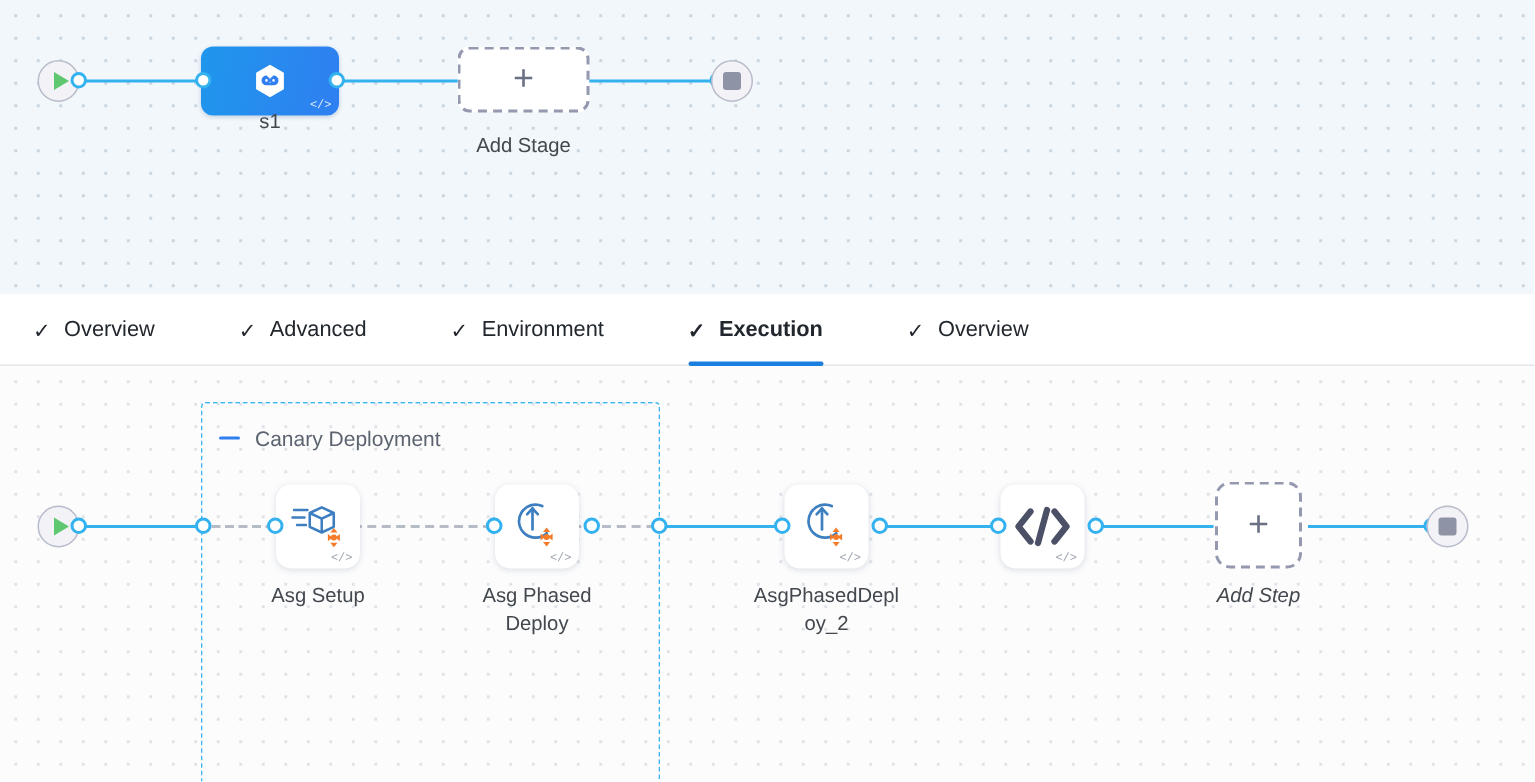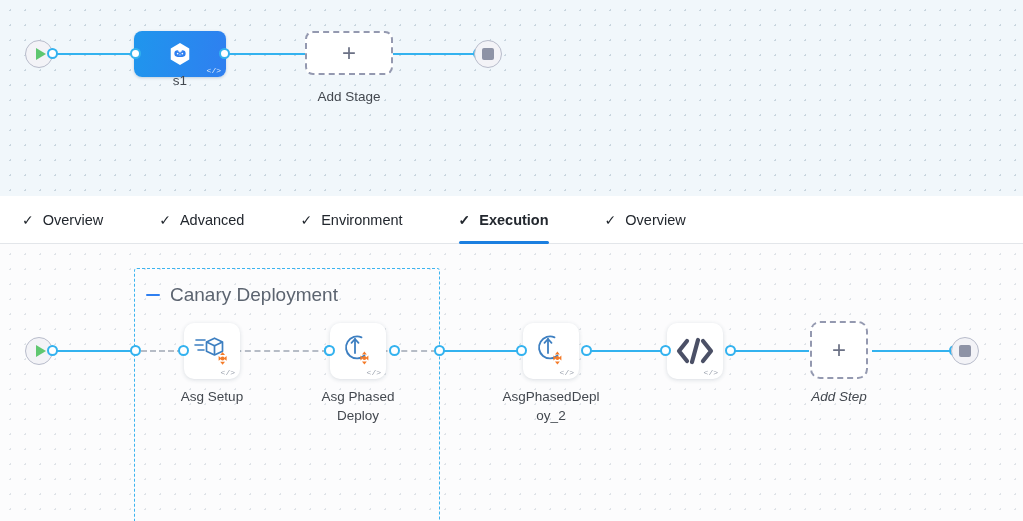--- a/index.html
+++ b/index.html
@@ -121,21 +121,21 @@
 
   
   .group-box{
     position:absolute; border:1.4px dashed #3cb4f0;
     background:rgba(255,255,255,0);
     border-radius:3px;
   }
   .group-head{
     position:absolute; left:12px; top:10px;
     display:flex; align-items:center; gap:10px;
-    font-size:19px; color:#5c6470; cursor:pointer;
+    font-size:14px; color:#5c6470; cursor:pointer;
   }
   .minus-ic{ width:14px;height:2.5px;background:#2f7ff0;border-radius:2px; }
 </style>
 </head>
 <body>
 
 <div id="app">
 
   <div class="stage-canvas">
 

